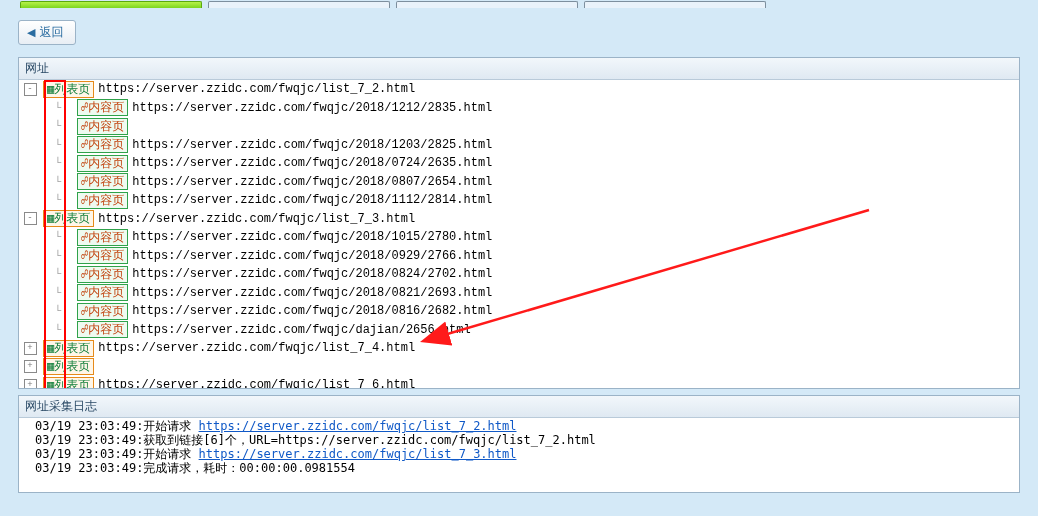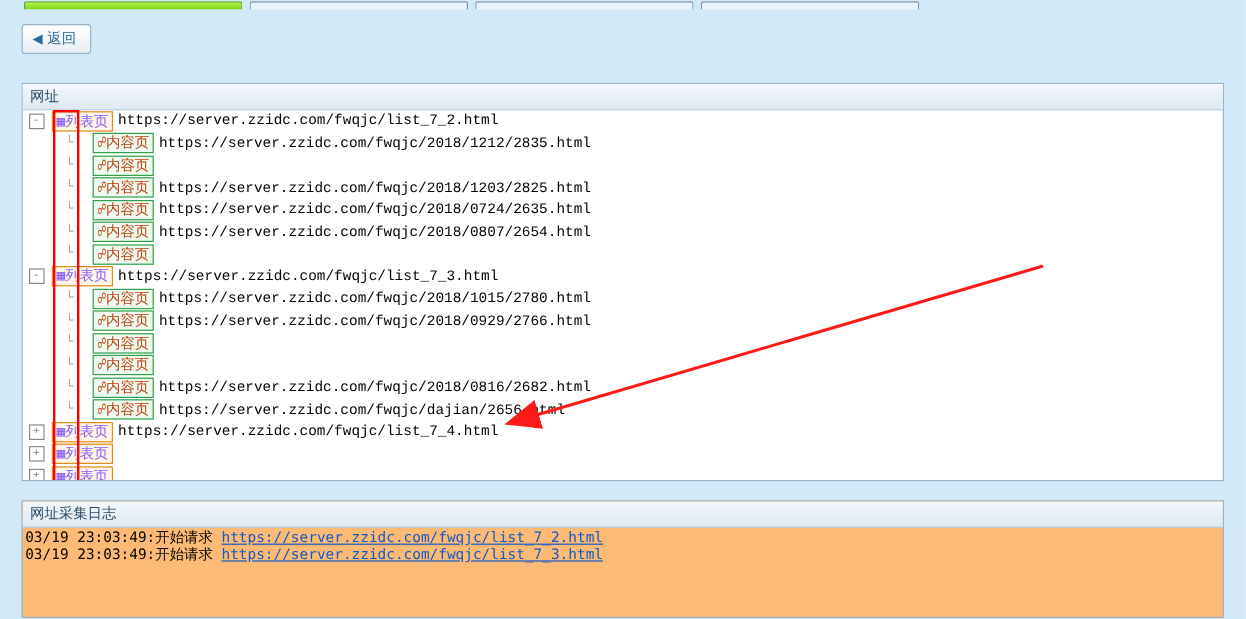--- a/index.html
+++ b/index.html
@@ -3,35 +3,35 @@
 <meta charset="utf-8">
 <style>
   html,body{margin:0;padding:0;font-family:"Microsoft YaHei","SimSun",Arial,sans-serif;font-size:12px;background:#d4e9f7;color:#000;}
   .app{width:1038px;height:516px;background:#d4e9f7;position:relative;overflow:hidden;}
   .tabs{display:flex;gap:6px;padding:0 20px 4px 20px;height:8px;align-items:flex-end;}
   .tab{width:180px;height:6px;border:1px solid #7d8f9e;border-bottom:none;border-radius:2px 2px 0 0;background:#e9f2fa;}
   .tab.active{background:linear-gradient(#b7f24a,#7cd61f);border-color:#5aa90f;}
   .toolbar{padding:8px 0 8px 18px;}
   .btn{display:inline-flex;align-items:center;gap:4px;background:linear-gradient(#fff,#e8eef4);border:1px solid #9bb3c7;border-radius:3px;padding:3px 12px 3px 8px;color:#2a6ca0;cursor:pointer;}
   .btn .arrow{font-size:11px;color:#2a6ca0;}
-  .panel{margin:16px 18px;background:#fff;border:1px solid #9bb3c7;}
+  .panel{margin:4px 18px;background:#fff;border:1px solid #9bb3c7;}
   .panel-header{background:linear-gradient(#f2f7fb,#dfe9f2);border-bottom:1px solid #b9cad9;padding:2px 6px;font-size:12px;color:#2b4a66;}
   .tree-area{height:308px;overflow:auto;position:relative;font-family:"SimSun","Courier New",monospace;}
   .tree-line{display:flex;align-items:center;height:18.5px;white-space:nowrap;}
   .indent1{width:24px;display:inline-flex;justify-content:center;color:#7a7a7a;font-size:11px;}
   .indent2{width:42px;display:inline-flex;justify-content:flex-end;color:#a0a0a0;font-size:11px;padding-right:2px;}
   .expander{width:11px;height:11px;border:1px solid #8a8a8a;display:inline-flex;align-items:center;justify-content:center;font-size:9px;line-height:9px;background:#fff;cursor:pointer;margin-right:2px;}
   .badge{display:inline-flex;align-items:center;height:15px;padding:0 3px;border:1px solid;font-size:12px;margin-right:4px;}
-  .badge-list{border-color:#e68a1a;color:#8b5cf6;background:#fff6e8;}
+  .badge-list{border-color:#e68a1a;color:#15803d;background:#fff6e8;}
   .badge-content{border-color:#2fa24a;color:#c2410c;background:#eefaf0;}
   .url{color:#000;}
   .red-box{position:absolute;left:25px;top:0px;width:18px;height:308px;border:2px solid #f00;pointer-events:none;}
   .arrow-svg{position:absolute;pointer-events:none;}
-  .log-panel{margin:6px 18px 5px 18px;background:#fdba74;border:1px solid #9bb3c7;font-family:"SimSun",monospace;}
-  .log-body{height:72px;overflow:hidden;padding:1px 2px;}
+  .log-panel{margin:6px 18px 5px 18px;background:#ffffff;border:1px solid #9bb3c7;font-family:"SimSun",monospace;}
+  .log-body{height:72px;overflow:hidden;padding:1px 16px;}
   .log-line{white-space:nowrap;line-height:14px;}
   .log-line a{color:#1059c7;text-decoration:underline;}
 </style>
 </head>
 <body>
 
 <div class="app">
 
   <div class="tabs">
     <div class="tab active"></div>
@@ -92,20 +92,21 @@
         <div class="tree-line">
           <span class="indent2">└</span>
           <span style="width: 14px; display: inline-block;"></span>
           <span class="badge badge-content">☍内容页</span>
           <span class="url">https://server.zzidc.com/fwqjc/2018/0807/2654.html</span>
         </div>
         <div class="tree-line">
           <span class="indent2">└</span>
           <span style="width: 14px; display: inline-block;"></span>
           <span class="badge badge-content">☍内容页</span>
+          <span class="url">https://server.zzidc.com/fwqjc/2018/1112/2814.html</span>
         </div>
         <div class="tree-line">
           <span class="indent1">
             <span class="expander">-</span>
           </span>
           <span class="badge badge-list">▦列表页</span>
           <span class="url">https://server.zzidc.com/fwqjc/list_7_3.html</span>
         </div>
         <div class="tree-line">
           <span class="indent2">└</span>
@@ -116,25 +117,27 @@
         <div class="tree-line">
           <span class="indent2">└</span>
           <span style="width: 14px; display: inline-block;"></span>
           <span class="badge badge-content">☍内容页</span>
           <span class="url">https://server.zzidc.com/fwqjc/2018/0929/2766.html</span>
         </div>
         <div class="tree-line">
           <span class="indent2">└</span>
           <span style="width: 14px; display: inline-block;"></span>
           <span class="badge badge-content">☍内容页</span>
+          <span class="url">https://server.zzidc.com/fwqjc/2018/0824/2702.html</span>
         </div>
         <div class="tree-line">
           <span class="indent2">└</span>
           <span style="width: 14px; display: inline-block;"></span>
           <span class="badge badge-content">☍内容页</span>
+          <span class="url">https://server.zzidc.com/fwqjc/2018/0821/2693.html</span>
         </div>
         <div class="tree-line">
           <span class="indent2">└</span>
           <span style="width: 14px; display: inline-block;"></span>
           <span class="badge badge-content">☍内容页</span>
           <span class="url">https://server.zzidc.com/fwqjc/2018/0816/2682.html</span>
         </div>
         <div class="tree-line">
           <span class="indent2">└</span>
           <span style="width: 14px; display: inline-block;"></span>
@@ -152,25 +155,28 @@
           <span class="indent1">
             <span class="expander">+</span>
           </span>
           <span class="badge badge-list">▦列表页</span>
         </div>
         <div class="tree-line">
           <span class="indent1">
             <span class="expander">+</span>
           </span>
           <span class="badge badge-list">▦列表页</span>
+          <span class="url">https://server.zzidc.com/fwqjc/list_7_6.html</span>
         </div>
       </div>
   </div>
 
   <div class="log-panel">
     <div class="panel-header">网址采集日志</div>
     <div class="log-body" id="log">
         <div class="log-line">03/19 23:03:49:开始请求 <a href="#">https://server.zzidc.com/fwqjc/list_7_2.html</a></div>
+        <div class="log-line">03/19 23:03:49:获取到链接[6]个，URL=https://server.zzidc.com/fwqjc/list_7_2.html</div>
         <div class="log-line">03/19 23:03:49:开始请求 <a href="#">https://server.zzidc.com/fwqjc/list_7_3.html</a></div>
+        <div class="log-line">03/19 23:03:49:完成请求，耗时：00:00:00.0981554</div>
       </div>
   </div>
 
 </div>
 
 </body></html>

